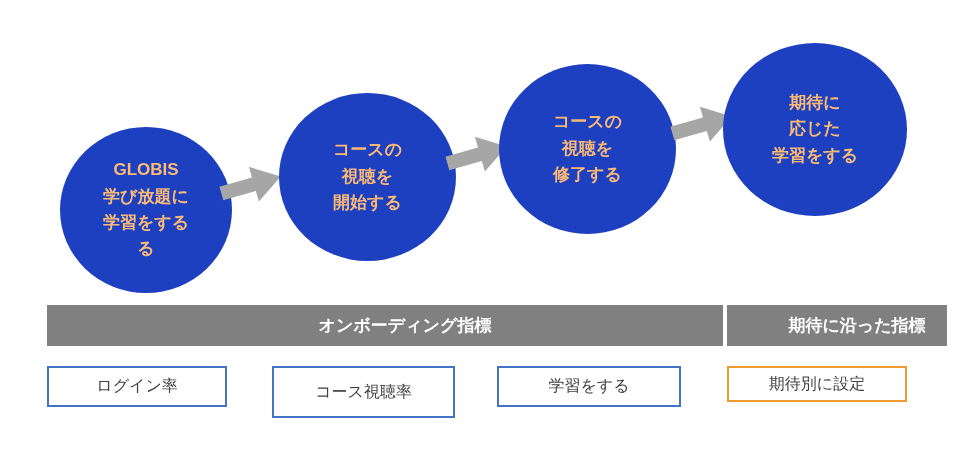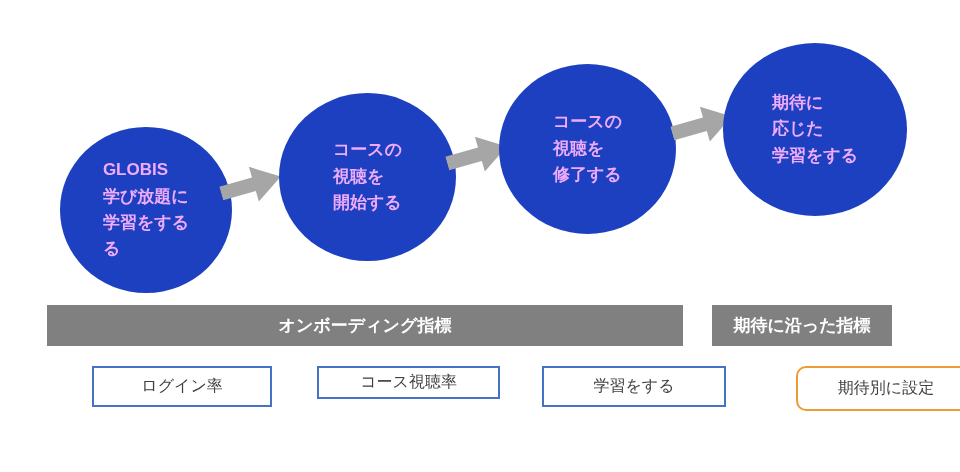--- a/index.html
+++ b/index.html
@@ -12,25 +12,25 @@
     position: relative;
     width: 960px;
     height: 472px;
     background: #ffffff;
     overflow: hidden;
   }
   .circle {
     position: absolute;
     border-radius: 50%;
     background: #1d40c0;
-    color: #f0abfc;
+    color: #fdba74;
     display: flex;
     align-items: center;
     justify-content: center;
-    text-align: left;
+    text-align: center;
     font-weight: bold;
     font-size: 17px;
     line-height: 1.55;
     white-space: pre-line;
   }
   #circle-1 { left: 60px;  top: 127px; width: 172px; height: 166px; }
   #circle-2 { left: 279px; top: 93px;  width: 177px; height: 168px; }
   #circle-3 { left: 499px; top: 64px;  width: 177px; height: 170px; }
   #circle-4 { left: 723px; top: 43px;  width: 184px; height: 173px; }
 
@@ -47,41 +47,41 @@
   .bar {
     position: absolute;
     background: #808080;
     color: #ffffff;
     font-weight: bold;
     font-size: 17px;
     display: flex;
     align-items: center;
     justify-content: center;
     text-align: center;
+    padding-left: 40px;
   }
   #bar-onboarding   { left: 47px;  top: 305px; width: 636px; height: 41px; }
-  #bar-expectation  { left: 712px; top: 305px; width: 180px; height: 41px; }
+  #bar-expectation  { left: 727px; top: 305px; width: 180px; height: 41px; }
 
   .metric {
     position: absolute;
     background: #ffffff;
     border: 2px solid #4472c4;
     color: #404040;
     font-size: 16px;
     display: flex;
     align-items: center;
     justify-content: center;
     text-align: center;
     box-sizing: border-box;
-    margin-left: 45px;
   }
   #metric-1 { left: 47px;  top: 366px; width: 180px; height: 41px; }
-  #metric-2 { left: 272px; top: 366px; width: 183px; height: 33px; }
+  #metric-2 { left: 272px; top: 366px; width: 183px; height: 52px; }
   #metric-3 { left: 497px; top: 366px; width: 184px; height: 41px; }
-  #metric-4 { left: 751px; top: 366px; width: 180px; height: 45px; border-color: #ed9b33; border-radius: 10px; }
+  #metric-4 { left: 727px; top: 366px; width: 180px; height: 36px; border-color: #ed9b33; }
 </style>
 </head>
 <body>
 
 <div class="canvas">
 
   <div class="circle" id="circle-1">GLOBIS
 学び放題に
 学習をする
 る</div>

